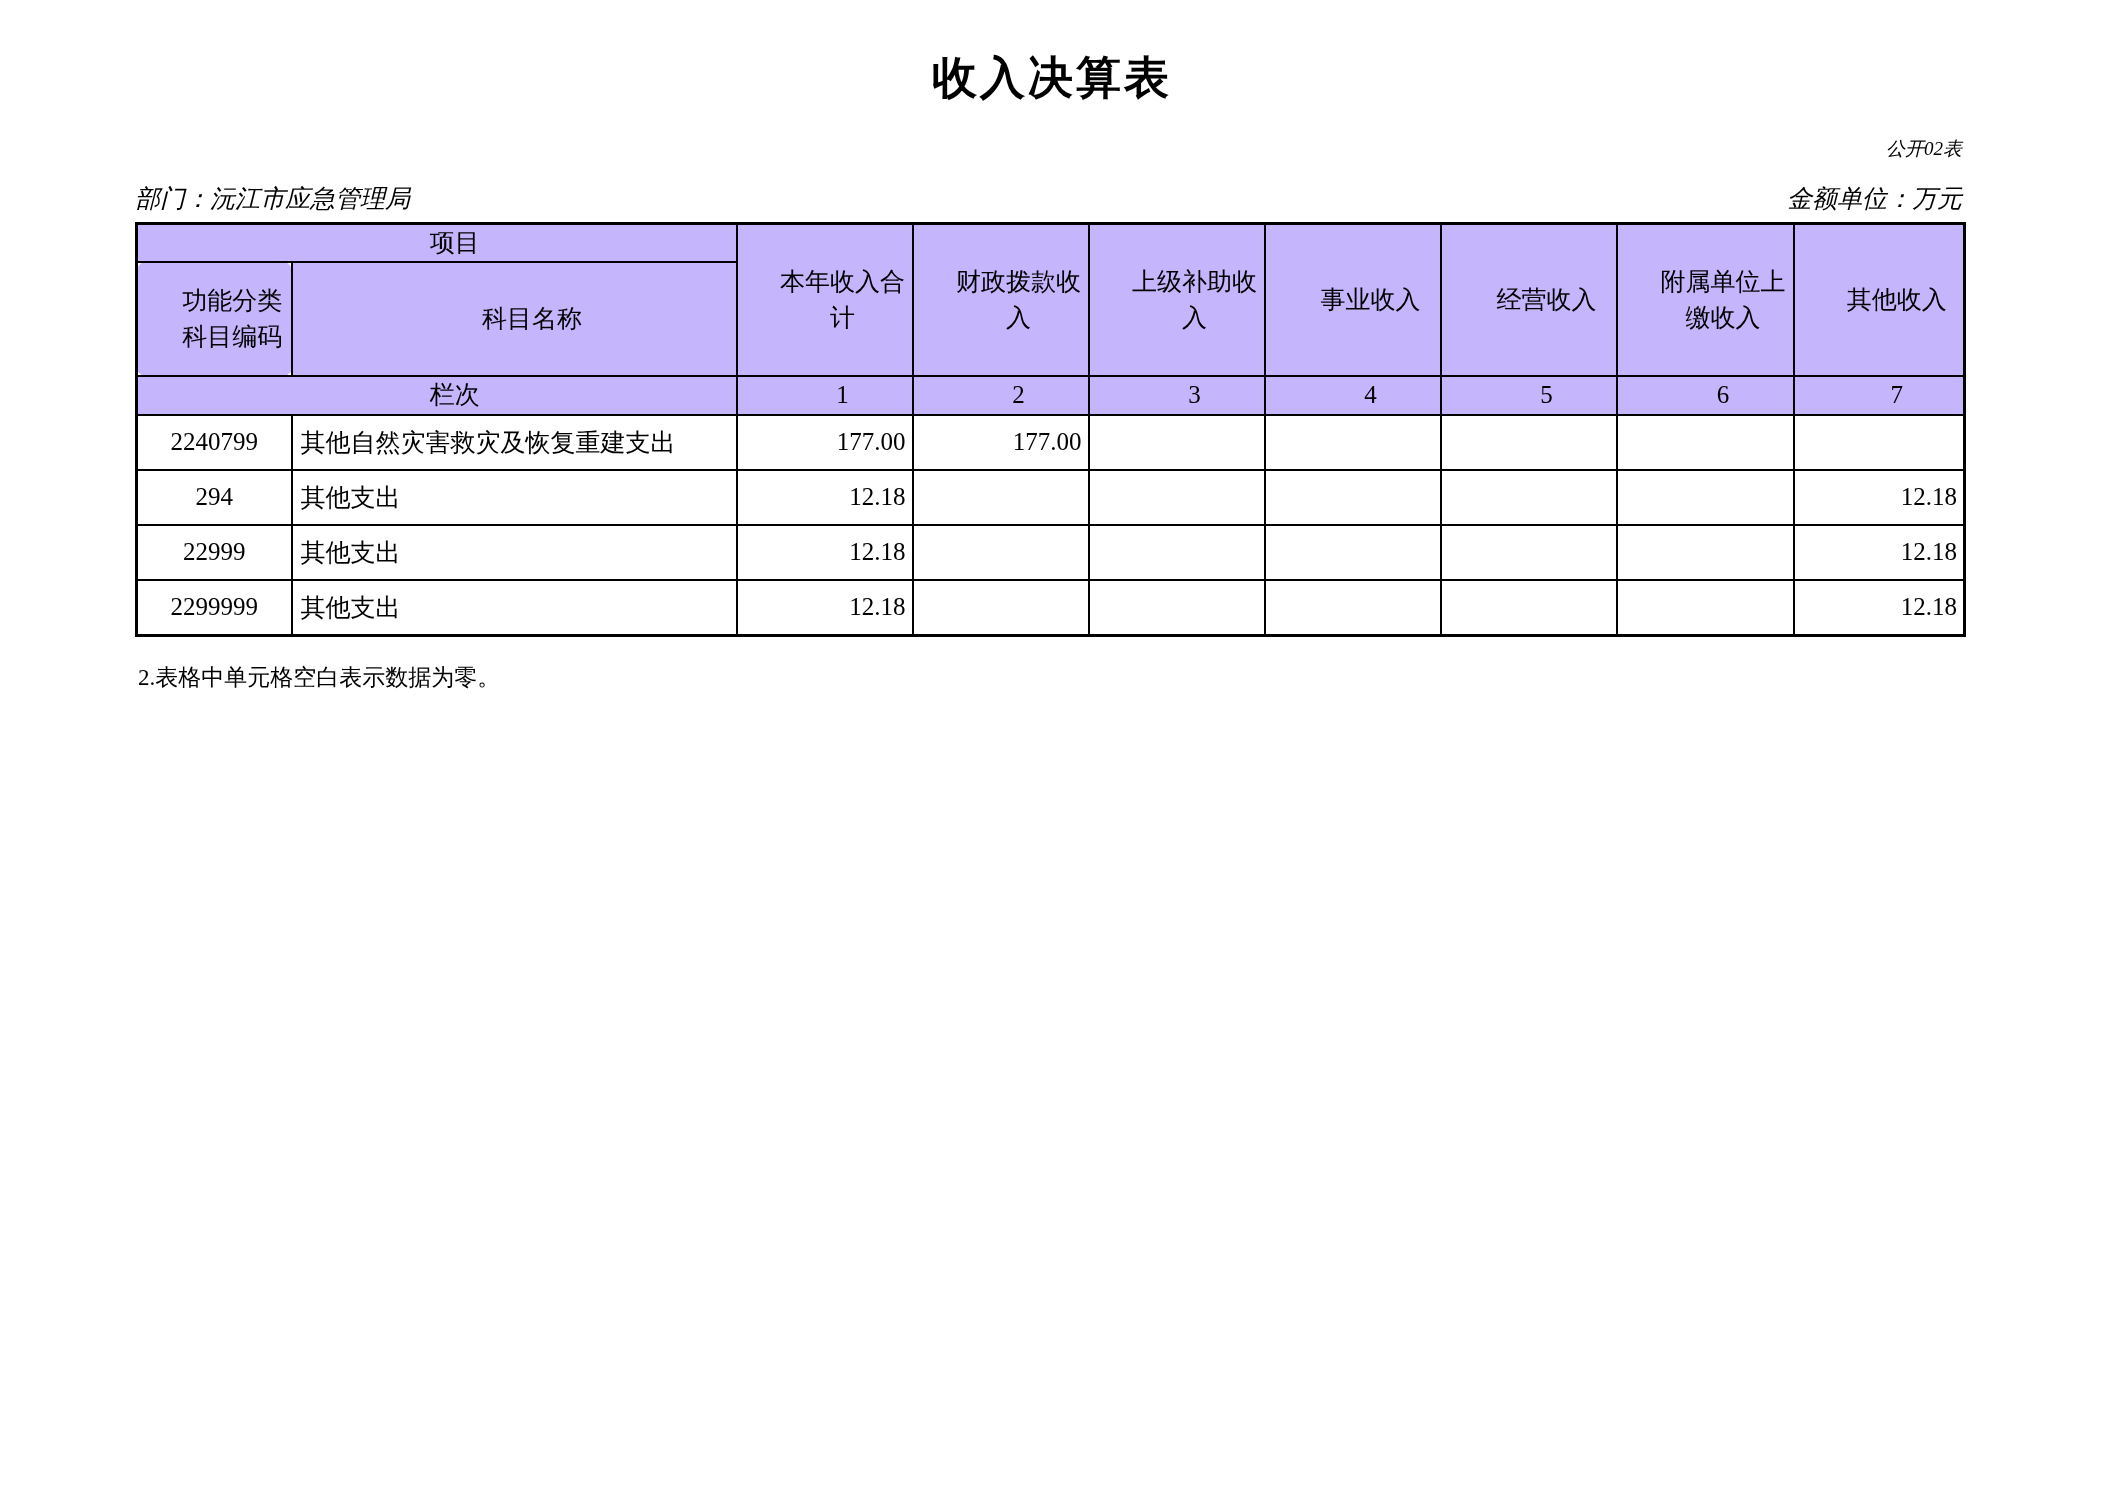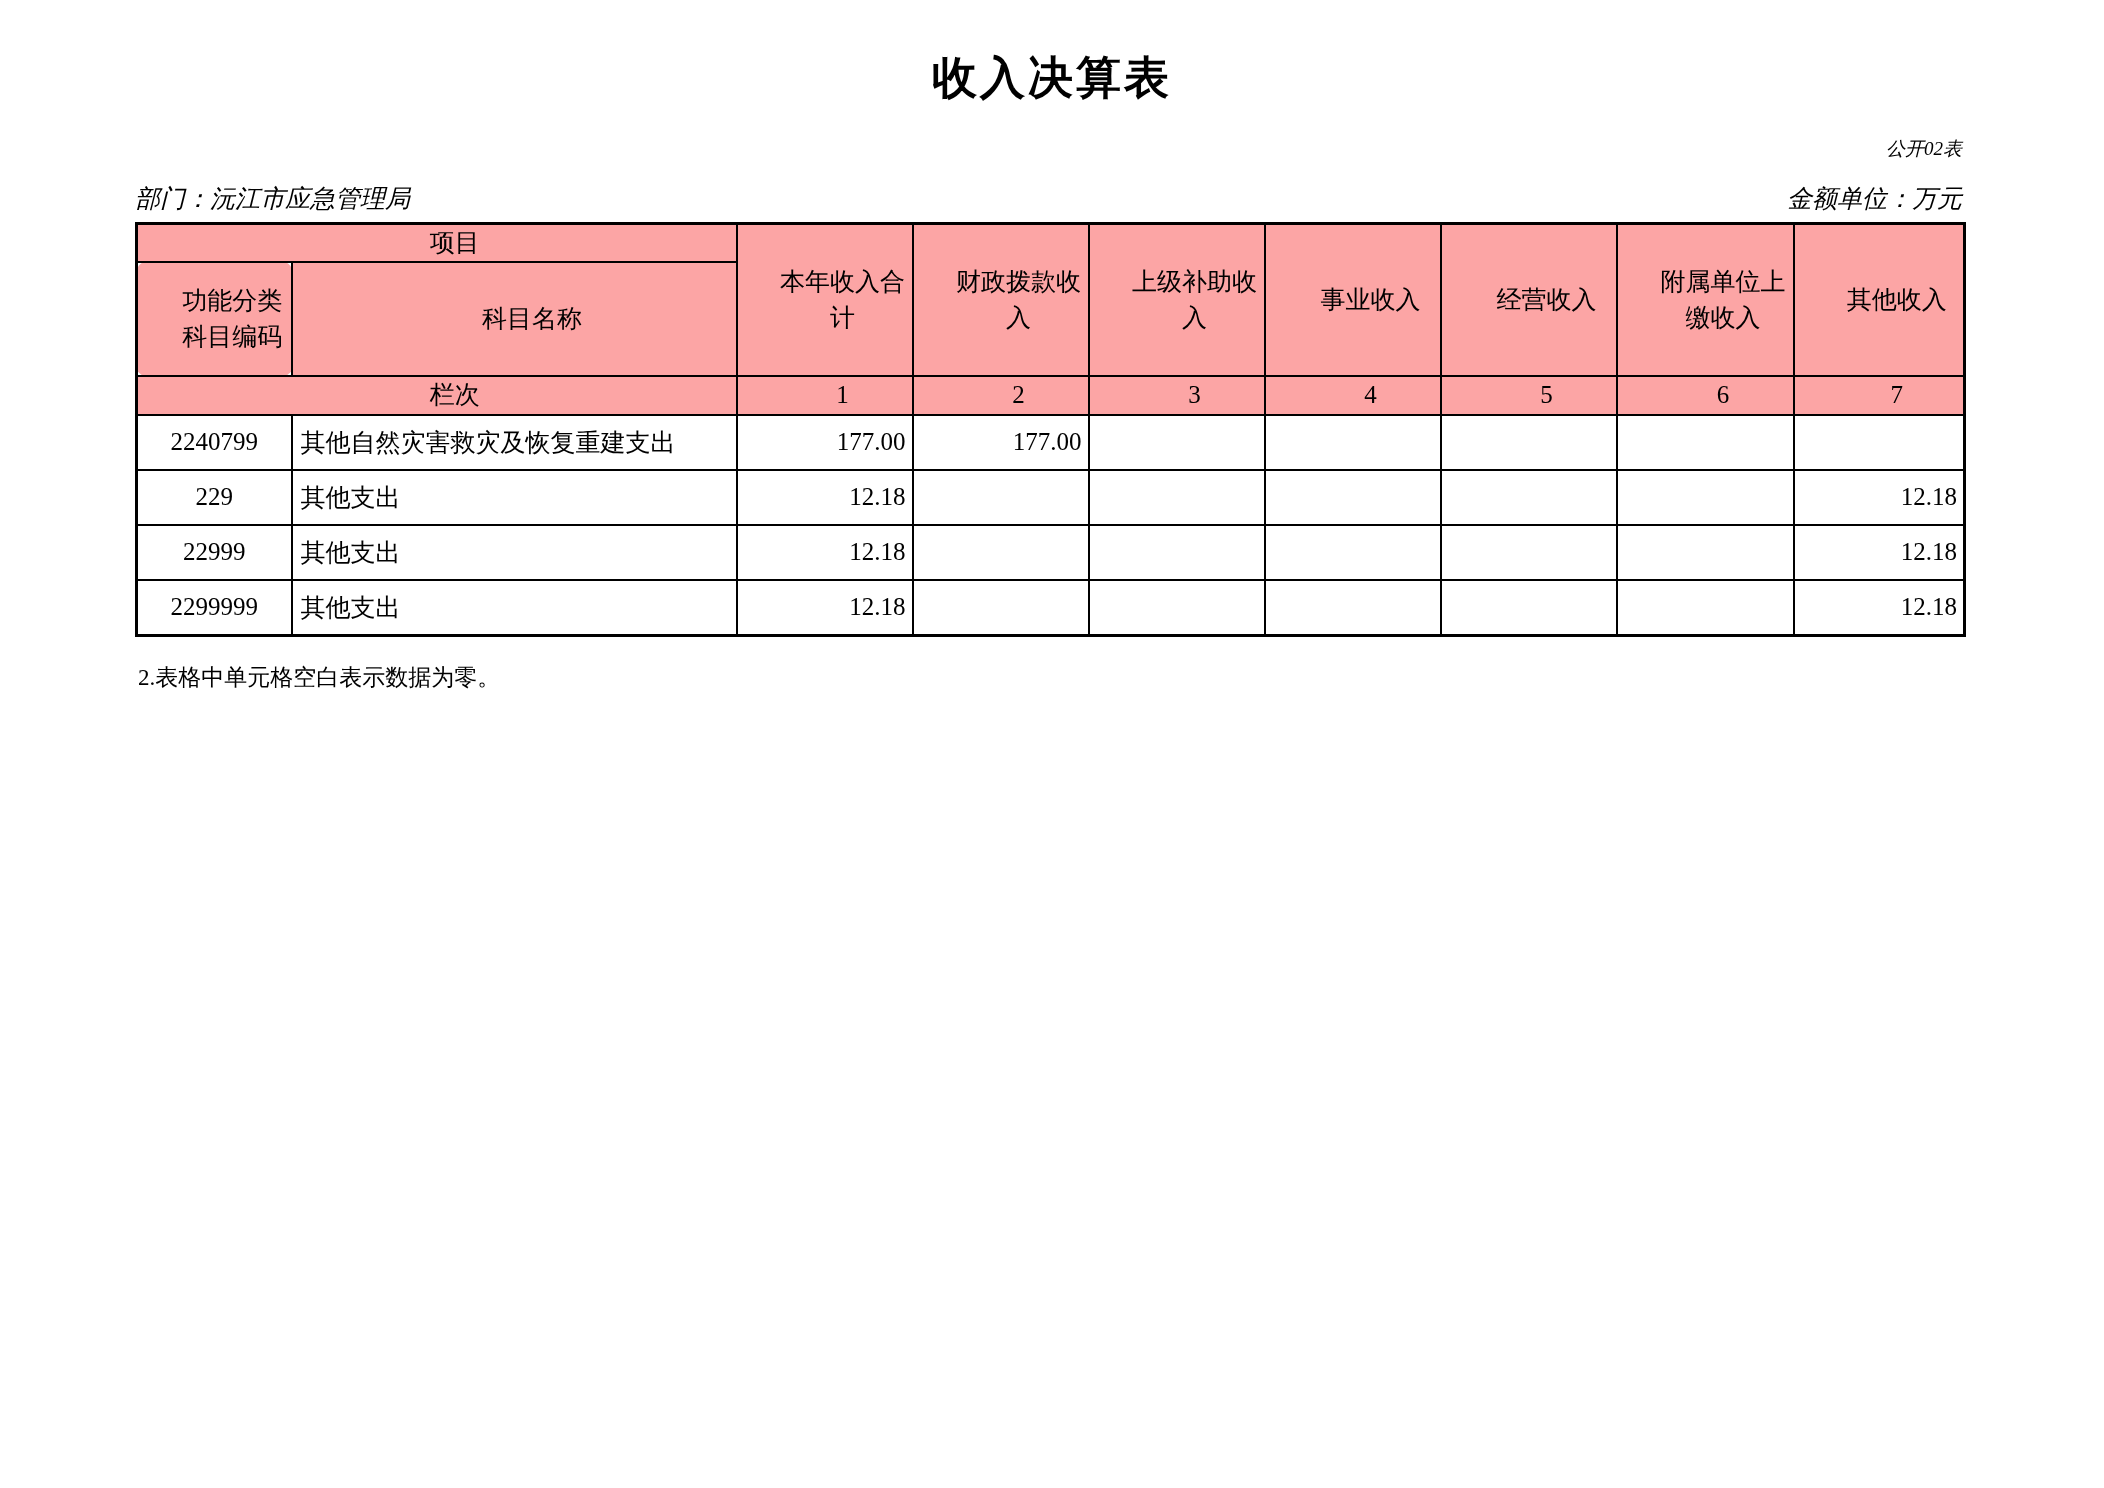--- a/index.html
+++ b/index.html
@@ -53,21 +53,21 @@
     table-layout: fixed;
     border: 3px solid #000000;
   }
   .income-table th,
   .income-table td {
     border: 2px solid #000000;
     padding: 0 4px;
     overflow: hidden;
   }
   .income-table thead th {
-    background: #fca5a5;
+    background: #c4b5fd;
     font-weight: 400;
     font-size: 25px;
     text-align: center;
     line-height: 1.45;
     padding-left: 40px;
   }
   .row-groups th { height: 30px; }
   .row-sub th { height: 112px; }
   .row-index th { height: 36px; }
   .th-code { padding: 0 14px; border-radius: 9px; }
@@ -147,21 +147,21 @@
       <td class="cell-name">其他自然灾害救灾及恢复重建支出</td>
       <td class="cell-num">177.00</td>
       <td class="cell-num">177.00</td>
       <td class="cell-num"></td>
       <td class="cell-num"></td>
       <td class="cell-num"></td>
       <td class="cell-num"></td>
       <td class="cell-num"></td>
     </tr>
     <tr>
-      <td class="cell-code">229</td>
+      <td class="cell-code">294</td>
       <td class="cell-name">其他支出</td>
       <td class="cell-num">12.18</td>
       <td class="cell-num"></td>
       <td class="cell-num"></td>
       <td class="cell-num"></td>
       <td class="cell-num"></td>
       <td class="cell-num"></td>
       <td class="cell-num">12.18</td>
     </tr>
     <tr>

